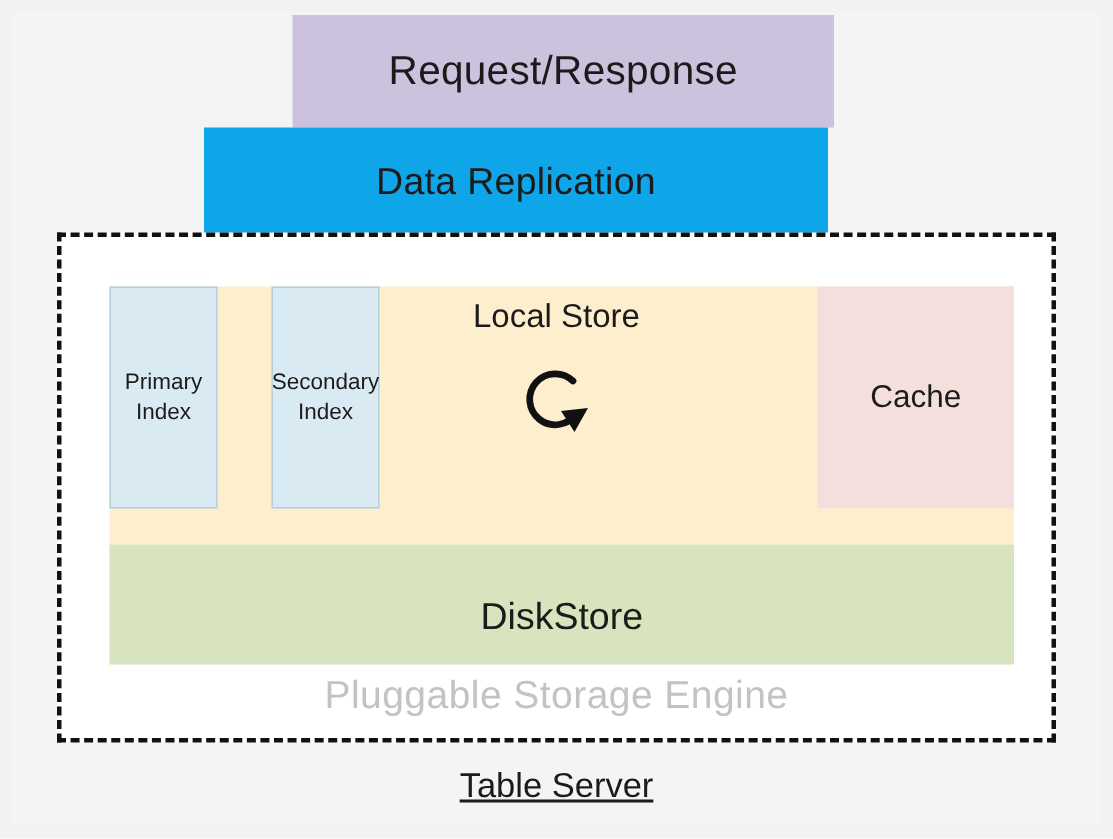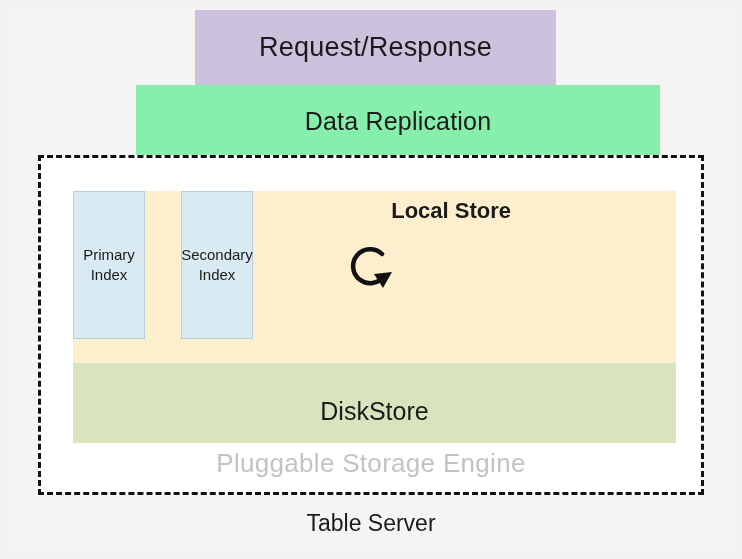--- a/index.html
+++ b/index.html
@@ -47,23 +47,23 @@
     background: #ccc2dd;
   }
   #request-response-label {
     font-size: 27px;
     color: #1b1b1b;
     letter-spacing: .2px;
   }
   #data-replication-band {
     left: 136px;
     top: 85px;
-    width: 524px;
+    width: 416px;
     height: 72px;
-    background: #86efac;
+    background: #0ea5e9;
     text-align: center;
   }
   #data-replication-label {
     font-size: 25px;
     color: #1b1b1b;
     letter-spacing: .2px;
   }
 
   
   #storage-engine-container {
@@ -85,24 +85,23 @@
     width: 603px;
     height: 172px;
     background: #fdeecd;
   }
   
   #local-store-label-inner {
     position: absolute;
     left: 190px;
     top: 40px;
     width: 280px;
-    text-align: right;
+    text-align: center;
     font-size: 22px;
     color: #1b1b1b;
-    font-weight: bold;
   }
   #local-store-refresh-icon {
     position: absolute;
     left: 297px;
     top: 80px;
     width: 60px;
     height: 60px;
   }
 
   
@@ -176,20 +175,21 @@
 
   
   #table-server-caption {
     position: absolute;
     left: 0;
     top: 510px;
     width: 742px;
     text-align: center;
     font-size: 23px;
     color: #1b1b1b;
+    text-decoration: underline;
   }
 </style>
 </head>
 <body>
 
 <div id="diagram-canvas">
   <div id="diagram-inner"></div>
 
   <div class="band" id="request-response-band">
     <span id="request-response-label">Request/Response</span>
@@ -217,20 +217,23 @@
       </span>
     </div>
 
     <div class="index-box" id="secondary-index-box">
       <span class="index-label">
         <span>Secondary</span><br>
         <span>Index</span>
       </span>
     </div>
 
+    <div id="cache-box">
+      <span id="cache-label">Cache</span>
+    </div>
 
     <div id="diskstore-box">
       <span id="diskstore-label">DiskStore</span>
     </div>
 
     <div id="storage-engine-caption">Pluggable Storage Engine</div>
   </div>
 
   <div id="table-server-caption">Table Server</div>
 </div>

